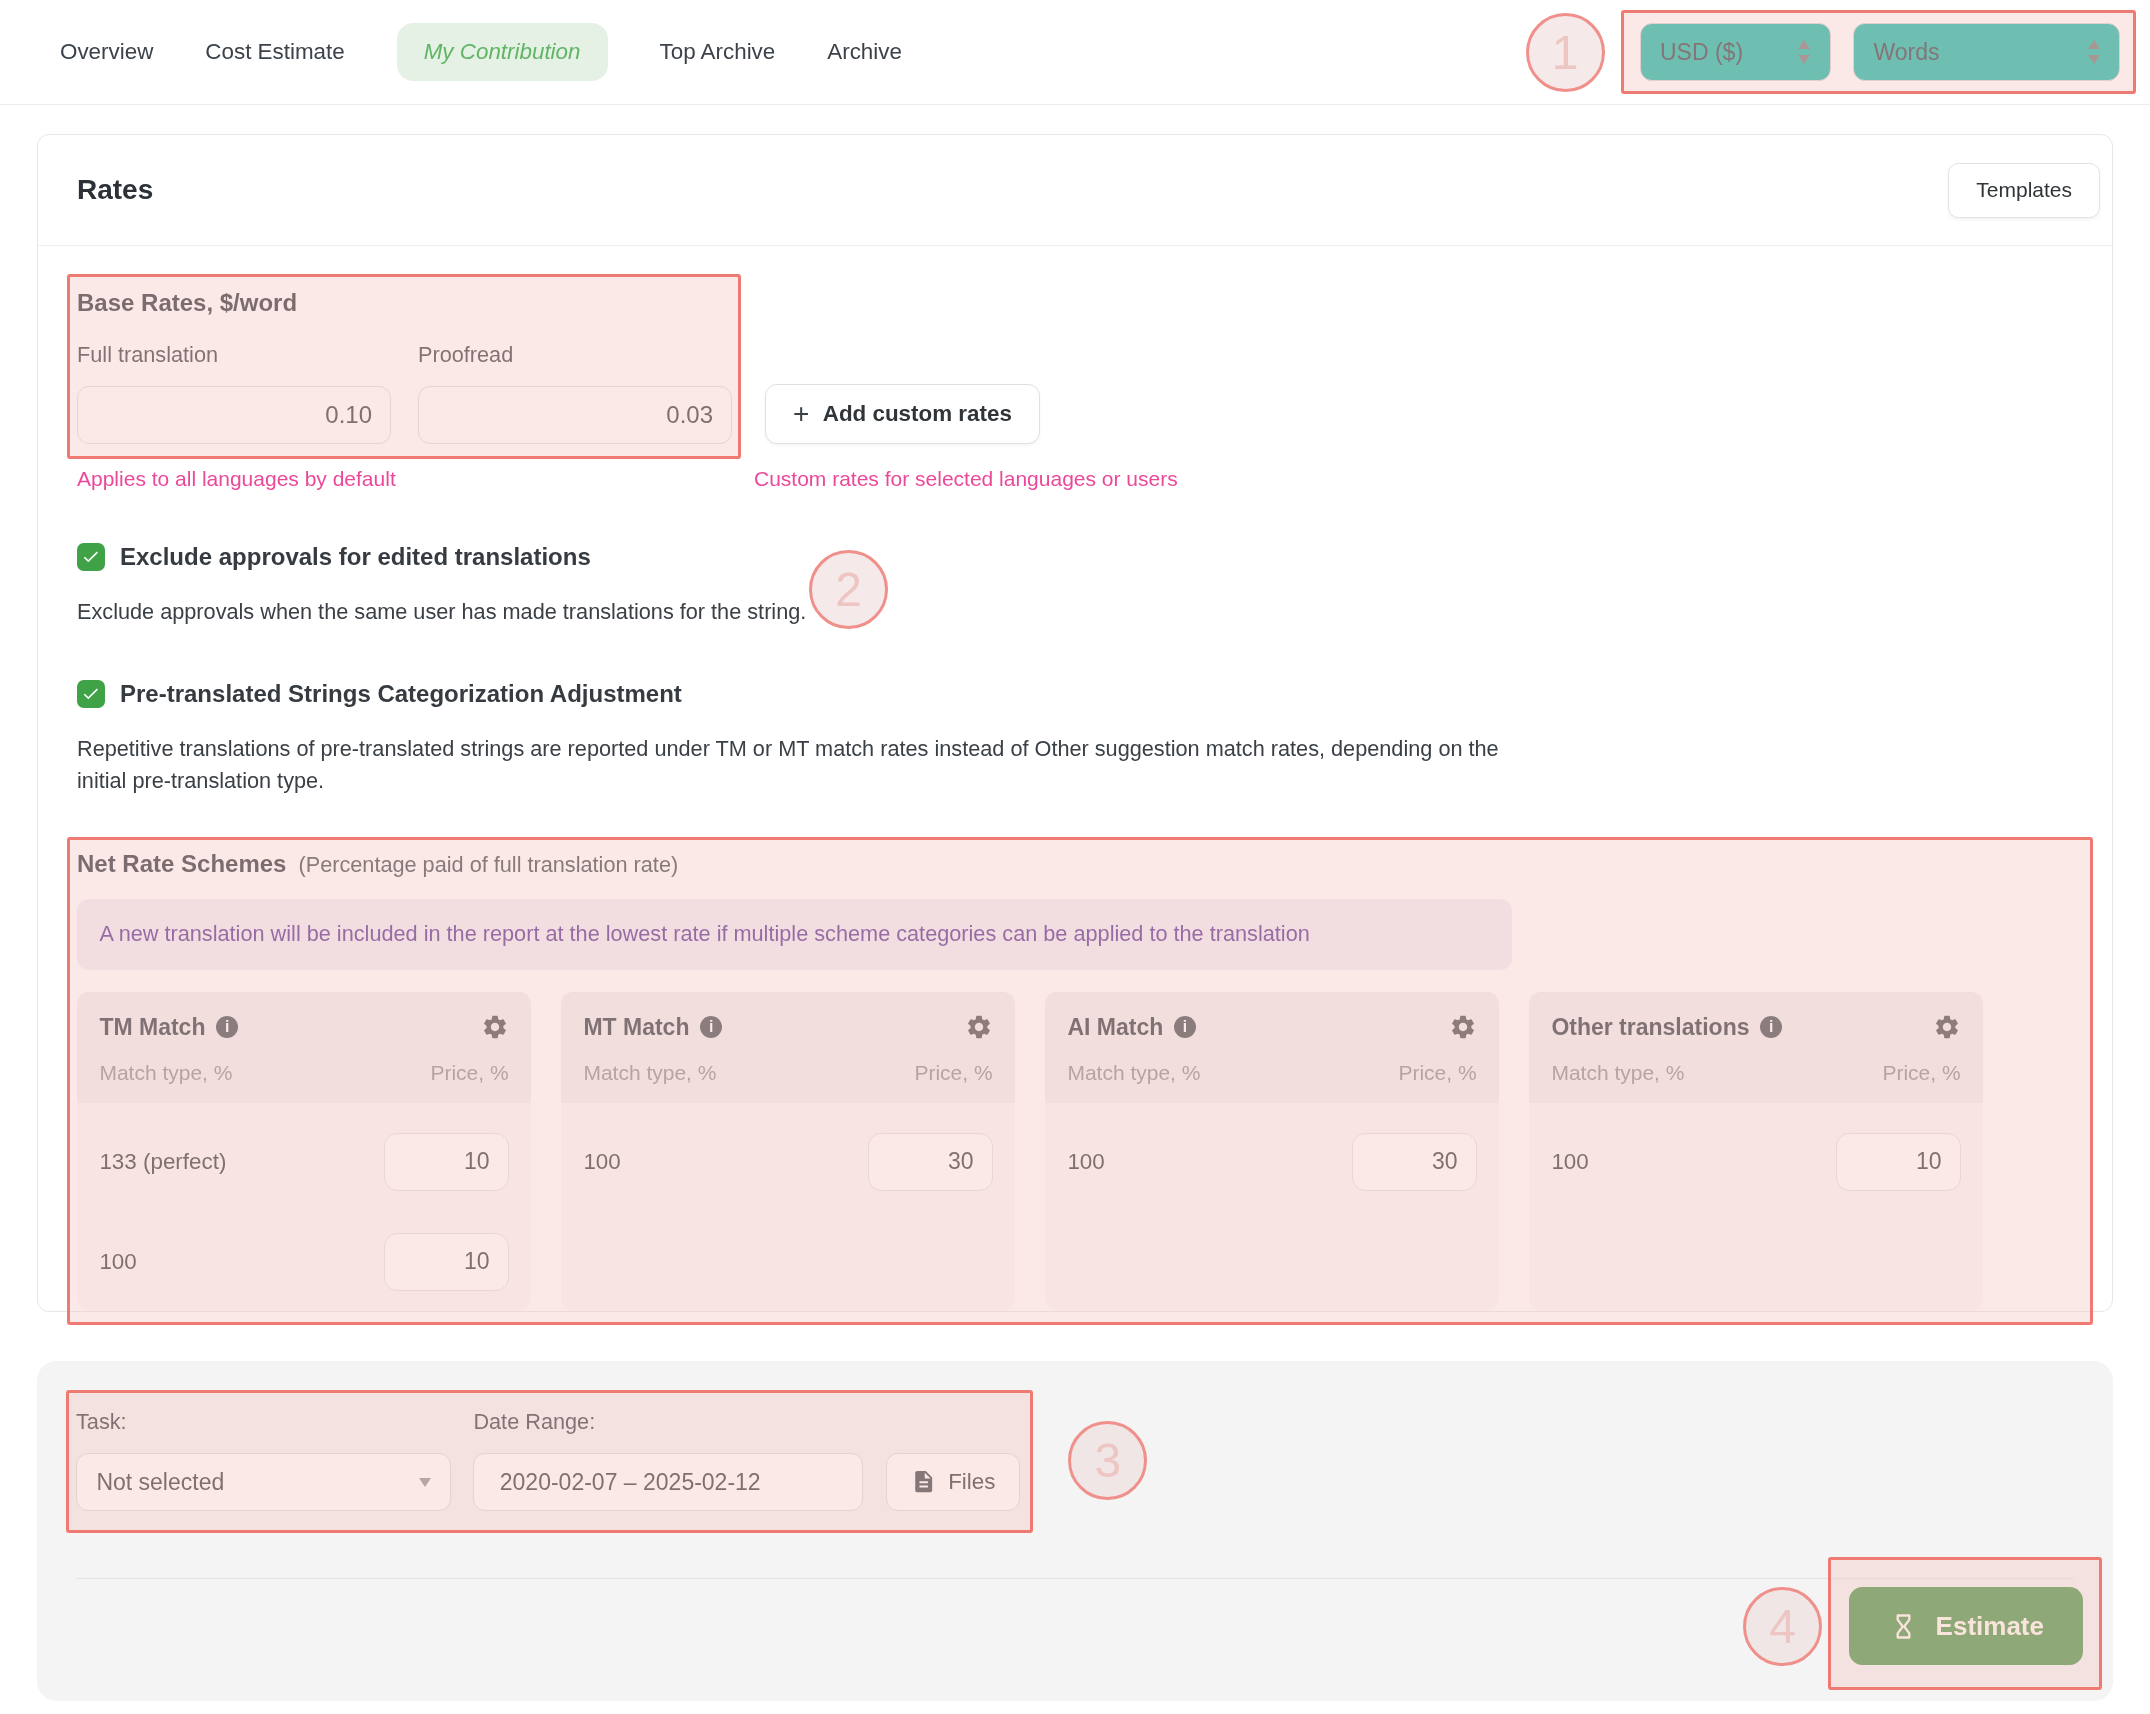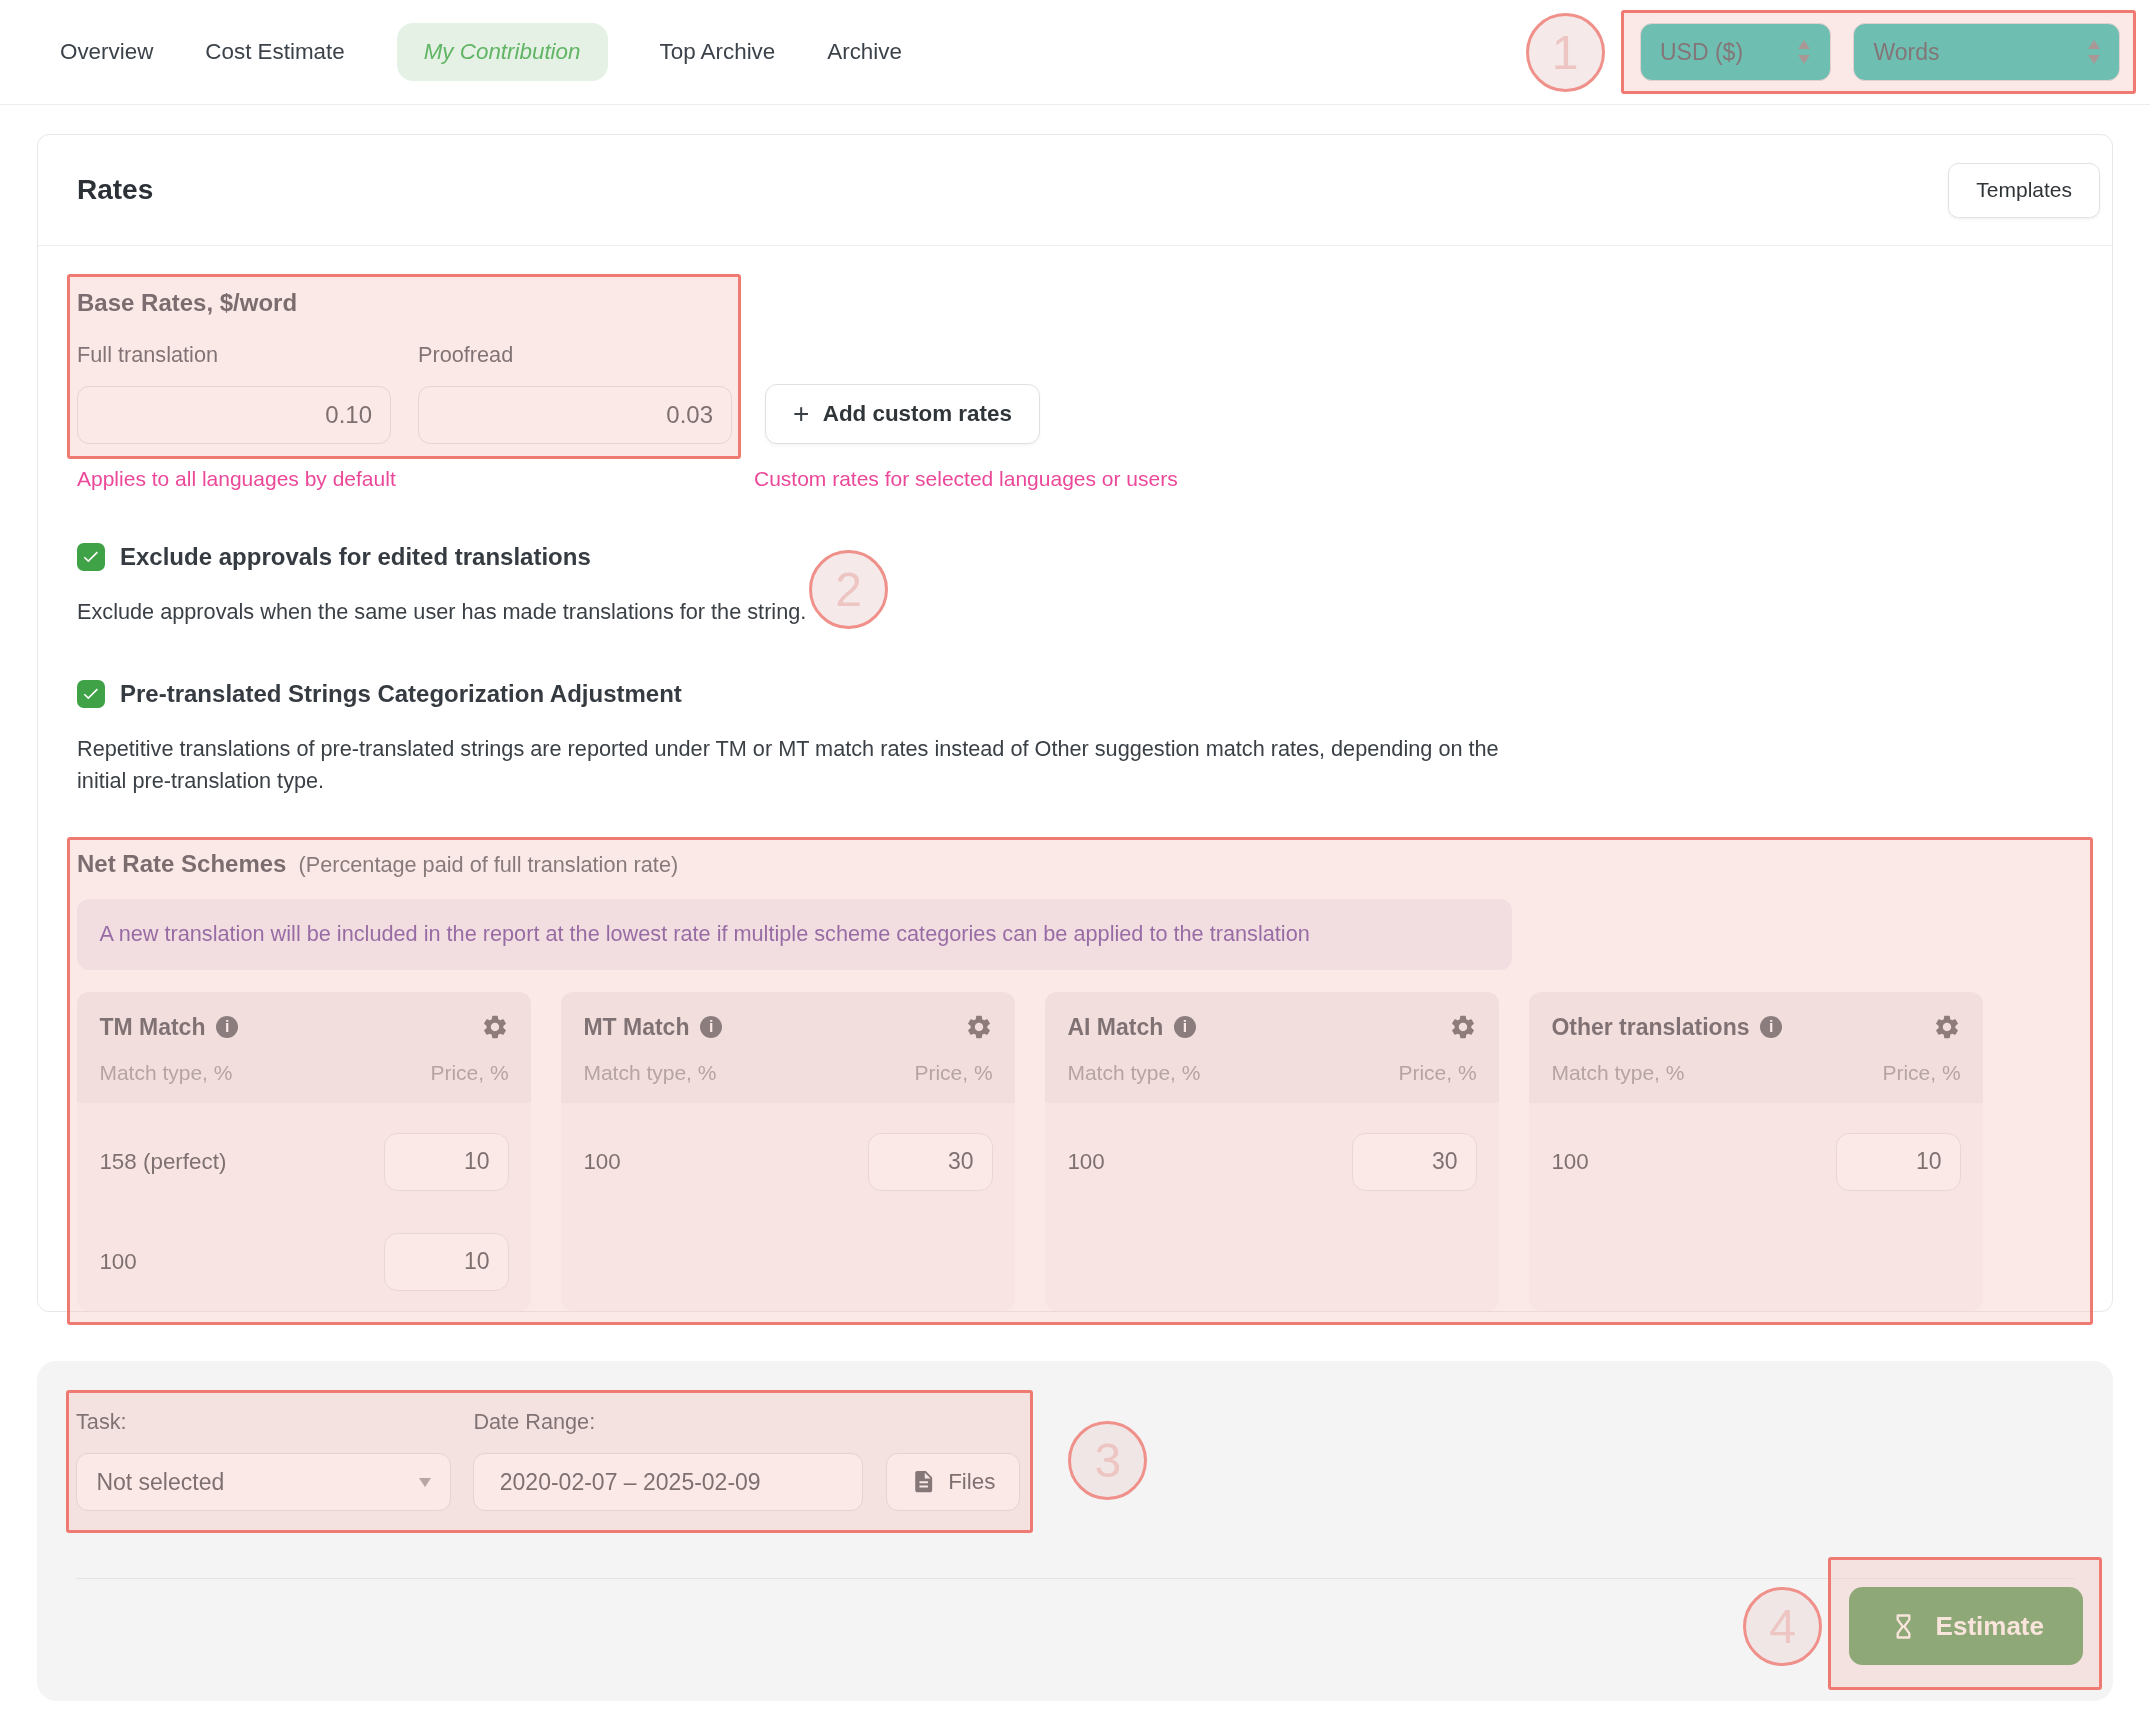--- a/index.html
+++ b/index.html
@@ -235,21 +235,21 @@
                   <path fill="currentColor" d="M19.14 12.94c.04-.3.06-.61.06-.94 0-.32-.02-.64-.07-.94l2.03-1.58c.18-.14.23-.41.12-.61l-1.92-3.32c-.12-.22-.37-.29-.59-.22l-2.39.96c-.5-.38-1.03-.7-1.62-.94l-.36-2.54c-.04-.24-.24-.41-.48-.41h-3.84c-.24 0-.43.17-.47.41l-.36 2.54c-.59.24-1.13.57-1.62.94l-2.39-.96c-.22-.08-.47 0-.59.22L2.74 8.87c-.12.21-.08.47.12.61l2.03 1.58c-.05.3-.09.63-.09.94s.02.64.07.94l-2.03 1.58c-.18.14-.23.41-.12.61l1.92 3.32c.12.22.37.29.59.22l2.39-.96c.5.38 1.03.7 1.62.94l.36 2.54c.05.24.24.41.48.41h3.84c.24 0 .44-.17.47-.41l.36-2.54c.59-.24 1.13-.56 1.62-.94l2.39.96c.22.08.47 0 .59-.22l1.92-3.32c.12-.22.07-.47-.12-.61l-2.01-1.58zM12 15.6c-1.98 0-3.6-1.62-3.6-3.6s1.62-3.6 3.6-3.6 3.6 1.62 3.6 3.6-1.62 3.6-3.6 3.6z"></path>
                 </svg>
             </div>
             <div class="sc-cols">
               <span>Match type, %</span>
               <span>Price, %</span>
             </div>
           </div>
           <div class="sc-body">
             <div class="sc-row">
-              <span class="sc-type">158 (perfect)</span>
+              <span class="sc-type">133 (perfect)</span>
               <div class="sc-input">10</div>
             </div>
             <div class="sc-row">
               <span class="sc-type">100</span>
               <div class="sc-input">10</div>
             </div>
           </div>
         </div>
 
         <div class="scheme-card">
@@ -330,21 +330,21 @@
     <div class="task-annot annot-area a-task">
       <div>
         <span class="f-label">Task:</span>
         <div class="task-select">
           <span>Not selected</span>
           <span class="caret-down"></span>
         </div>
       </div>
       <div>
         <span class="f-label">Date Range:</span>
-        <div class="date-box">2020-02-07 – 2025-02-09</div>
+        <div class="date-box">2020-02-07 – 2025-02-12</div>
       </div>
       <button class="btn-files">
         <svg class="doc-icon" viewBox="0 0 24 24">
           <path fill="currentColor" d="M14 2H6c-1.1 0-2 .9-2 2v16c0 1.1.9 2 2 2h12c1.1 0 2-.9 2-2V8l-6-6zm-1 7V3.5L18.5 9H13z"></path>
           <path fill="#fff" d="M8 13h8v2H8zm0 4h8v2H8z" transform="translate(0 -1.5)"></path>
         </svg>
         <span>Files</span>
       </button>
     </div>
     <div class="annot-circle circle-3">3</div>

